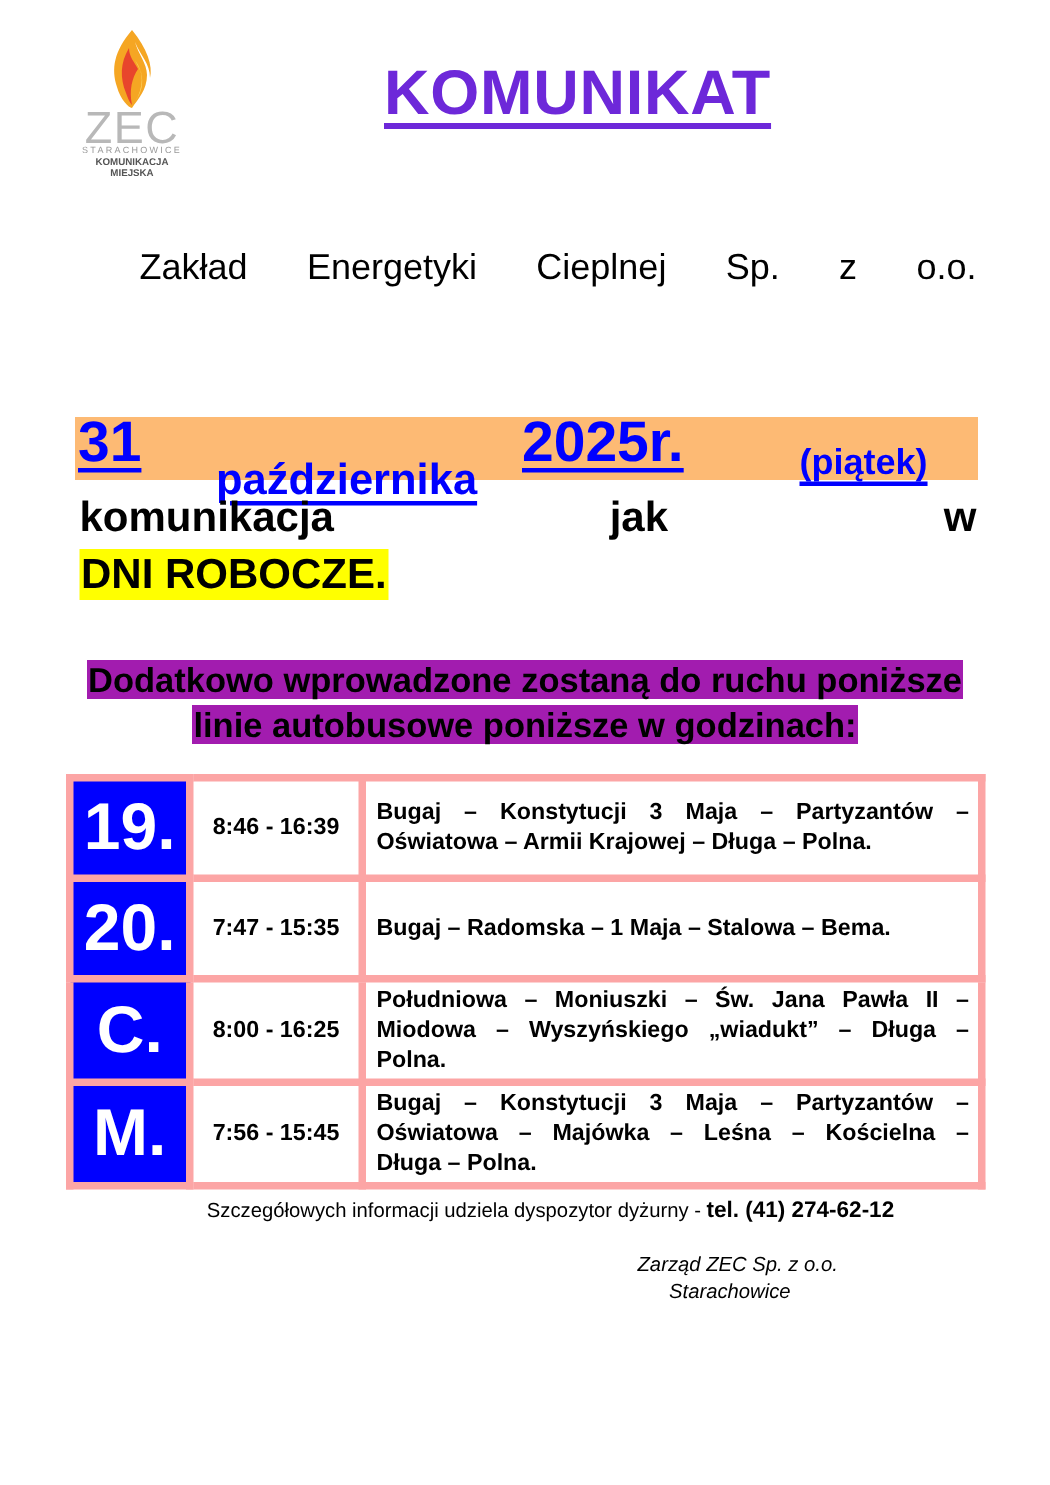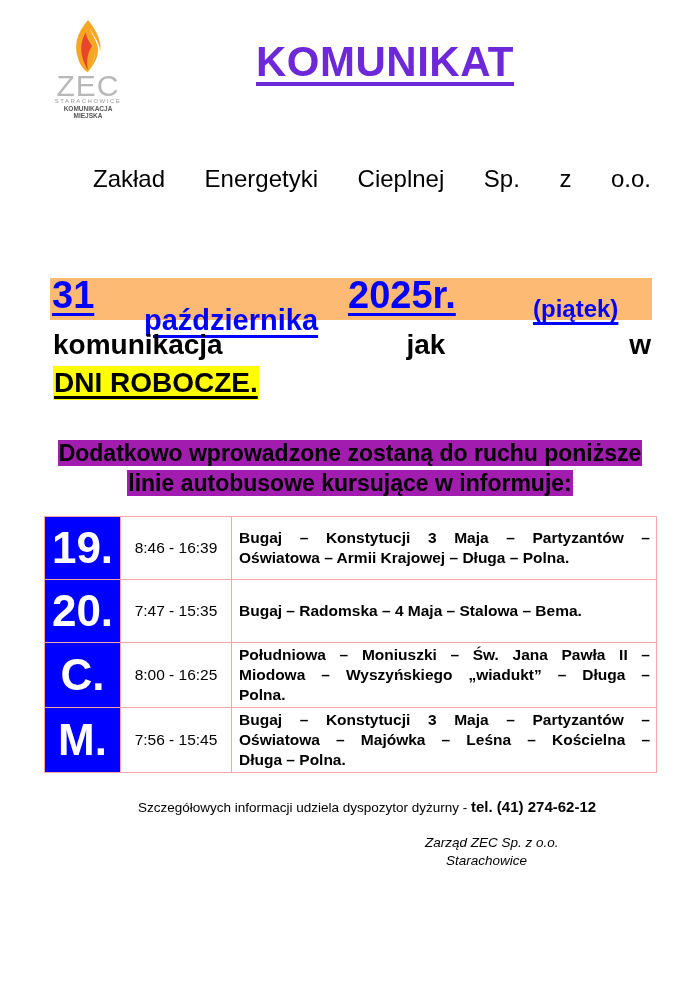--- a/index.html
+++ b/index.html
@@ -14,27 +14,27 @@
   .justify { text-align: justify; text-align-last: justify; }
   .p1 { top: 160px; }
   .p1 .l1 { padding-left: 40px; }
   .date { position: absolute; left: 50px; top: 278px; width: 602px; height: 42px; background: #fdba74; }
   .date span { color: #0000ff; font-weight: bold; text-decoration: underline; text-decoration-thickness: 3px; text-underline-offset: 5px; }
   .date .d1 { position: absolute; left: 2px; top: -4px; font-size: 38px; }
   .date .d2 { position: absolute; left: 94px; top: -4px; font-size: 29px; margin-top: 30px; }
   .date .d3 { position: absolute; left: 298px; top: -4px; font-size: 38px; }
   .date .d4 { position: absolute; left: 483px; top: 1px; font-size: 24px; margin-top: 16px; }
   .komline { position: absolute; left: 53px; top: 329px; width: 598px; font-size: 28px; font-weight: bold; display: flex; justify-content: space-between; }
-  .dni { position: absolute; left: 53px; top: 366px; font-size: 28px; font-weight: bold; background: #ffff00; text-decoration: underline; text-decoration-thickness: 3px; text-underline-offset: 4px; padding: 0 1px; line-height: 34px; }
+  .dni { position: absolute; left: 53px; top: 366px; font-size: 28px; font-weight: bold; background: #ffff00; text-decoration-thickness: 3px; text-underline-offset: 4px; padding: 0 1px; line-height: 34px; }
   .extra { position: absolute; left: 0; top: 438px; width: 700px; text-align: center; font-size: 23px; font-weight: bold; line-height: 30px; }
   .extra span { background: #a21caf; padding: 0 1px; }
   table.lines { position: absolute; left: 44px; top: 516px; width: 613px; border-collapse: collapse; }
-  table.lines td { border: 1px solid #fca5a5; padding: 0; vertical-align: middle; margin-top: 16px; }
+  table.lines td { border: 5px solid #fca5a5; padding: 0; vertical-align: middle; margin-top: 16px; }
   td.num { width: 75px; background: #0000ff; color: #fff; font-weight: bold; font-size: 44px; text-align: center; height: 62px; border-color: #0000ff; }
-  td.time { width: 110px; font-weight: normal; font-size: 15.5px; text-align: center; }
+  td.time { width: 110px; font-weight: bold; font-size: 15.5px; text-align: center; }
   td.route { font-weight: bold; font-size: 15.5px; padding: 2px 6px 2px 7px !important; line-height: 20px; text-align: justify; }
   td.route .j { text-align-last: justify; display: block; }
   .contact { position: absolute; left: 17px; top: 798px; width: 700px; text-align: center; font-size: 13.5px; }
   .contact b { font-size: 15px; }
   .sign { position: absolute; left: 425px; top: 834px; font-size: 13.5px; font-style: italic; line-height: 18px; }
   .sign .s2 { padding-left: 21px; }
 </style>
 </head>
 <body>
 
@@ -65,38 +65,38 @@
 
 <div class="komline">
   <span>komunikacja</span>
   <span>jak</span>
   <span>w</span>
 </div>
 <div class="dni">DNI ROBOCZE.</div>
 
 <div class="extra">
   <span>Dodatkowo wprowadzone zostaną do ruchu poniższe</span><br>
-  <span>linie autobusowe kursujące w informuje:</span>
+  <span>linie autobusowe poniższe w godzinach:</span>
 </div>
 
 <table class="lines">
   <tbody>
       <tr>
     <td class="num">19.</td>
     <td class="time">8:46 - 16:39</td>
     <td class="route">
       <span class="j">Bugaj – Konstytucji 3 Maja – Partyzantów –</span>
       <span>Oświatowa – Armii Krajowej – Długa – Polna.</span>
     </td>
   </tr>
   <tr>
     <td class="num">20.</td>
     <td class="time">7:47 - 15:35</td>
     <td class="route">
-      <span>Bugaj – Radomska – 4 Maja – Stalowa – Bema.</span>
+      <span>Bugaj – Radomska – 1 Maja – Stalowa – Bema.</span>
     </td>
   </tr>
   <tr>
     <td class="num">C.</td>
     <td class="time">8:00 - 16:25</td>
     <td class="route">
       <span class="j">Południowa – Moniuszki – Św. Jana Pawła II –</span>
       <span class="j">Miodowa – Wyszyńskiego „wiadukt” – Długa –</span>
       <span>Polna.</span>
     </td>

